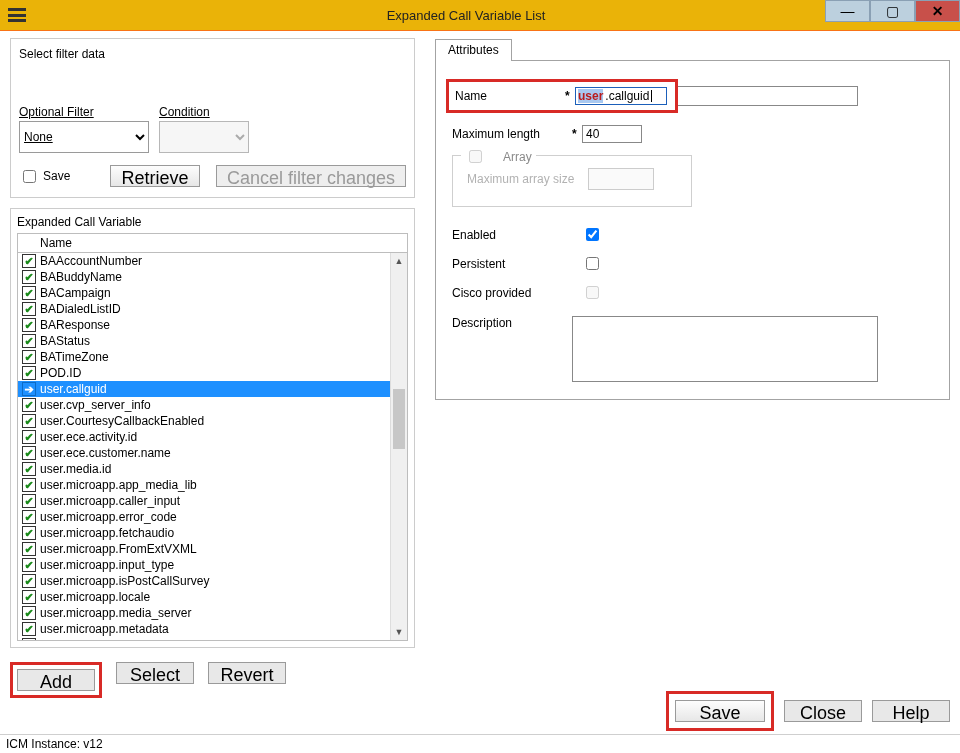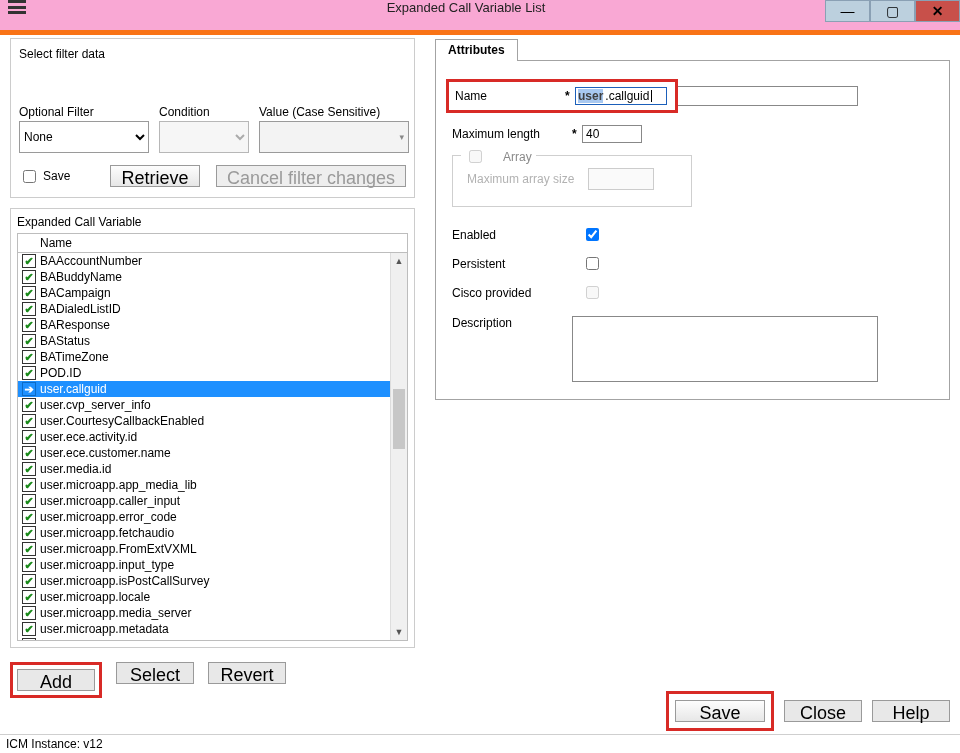--- a/index.html
+++ b/index.html
@@ -15,23 +15,24 @@
 }
 .window {
   width: 960px;
   height: 753px;
   background: #fff;
   position: relative;
   box-sizing: border-box;
 }
 .titlebar {
   height: 30px;
-  background: #f9a8d4;
-  border-bottom: 5px solid #f97316;
-  display: flex;
+  background: #eab308;
+  border-bottom: 1px solid #f97316;
+  display: flex;
+  align-items: center;
   position: relative;
 }
 .titlebar .app-icon {
   width: 18px;
   height: 14px;
   margin: 0 6px 0 8px;
   display: flex;
   flex-direction: column;
   justify-content: space-between;
 }
@@ -98,20 +99,21 @@
   margin-bottom: 10px;
 }
 .filter-label {
   font-size: 12px;
   margin-bottom: 6px;
 }
 .filter-row {
   display: flex;
   gap: 10px;
   margin-top: 44px;
+  text-decoration: underline;
 }
 .filter-col { display: flex; flex-direction: column; gap: 2px; }
 .filter-col label { font-size: 12px; }
 .filter-col select, .filter-col .val-input {
   font-size: 12px;
   border: 1px solid #9a9a9a;
   background: #fff;
   height: 32px;
   box-sizing: border-box;
 }
@@ -227,21 +229,20 @@
   align-items: flex-end;
 }
 .attr-tab {
   border: 1px solid #a3a3a3;
   border-bottom: none;
   padding: 3px 12px 4px 12px;
   background: #fff;
   font-size: 12px;
   position: relative;
   top: 1px;
-  font-weight: bold;
 }
 .attr-panel {
   border: 1px solid #a3a3a3;
   padding: 18px 16px;
   height: 340px;
   box-sizing: border-box;
 }
 .form-row {
   display: flex;
   align-items: center;
@@ -306,21 +307,21 @@
   height: 18px;
   border-top: 1px solid #cfcfcf;
   font-size: 12px;
   padding-left: 6px;
   display: flex;
   align-items: center;
   background: #fff;
   margin-top: 48px;
 }
 .name-field-inner{ display:flex; align-items:center; gap:2px;}
-.name-field-inner .ustxt{ color:#404040; font-weight:bold;}
+.name-field-inner .ustxt{ color:#b91c1c; font-weight:bold;}
 </style>
 </head>
 <body>
 
 <div class="window">
   <div class="titlebar">
     <div class="app-icon">
         <span></span>
         <span></span>
         <span></span>
@@ -344,24 +345,20 @@
             <div class="filter-col opt">
               <label>Optional Filter</label>
               <select>
                 <option>None</option>
               </select>
             </div>
             <div class="filter-col cond">
               <label>Condition</label>
               <select disabled=""></select>
             </div>
-            <div class="filter-col val">
-              <label>Value (Case Sensitive)</label>
-              <div class="val-input"></div>
-            </div>
           </div>
           <div class="save-retrieve">
             <label class="chk">
               <input type="checkbox" style="">
               <span>Save</span>
             </label>
             <button class="std primary" style="margin-left:auto; min-width:90px;">Retrieve</button>
             <button class="std disabled" style="min-width:120px;">Cancel filter changes</button>
           </div>
         </div>

